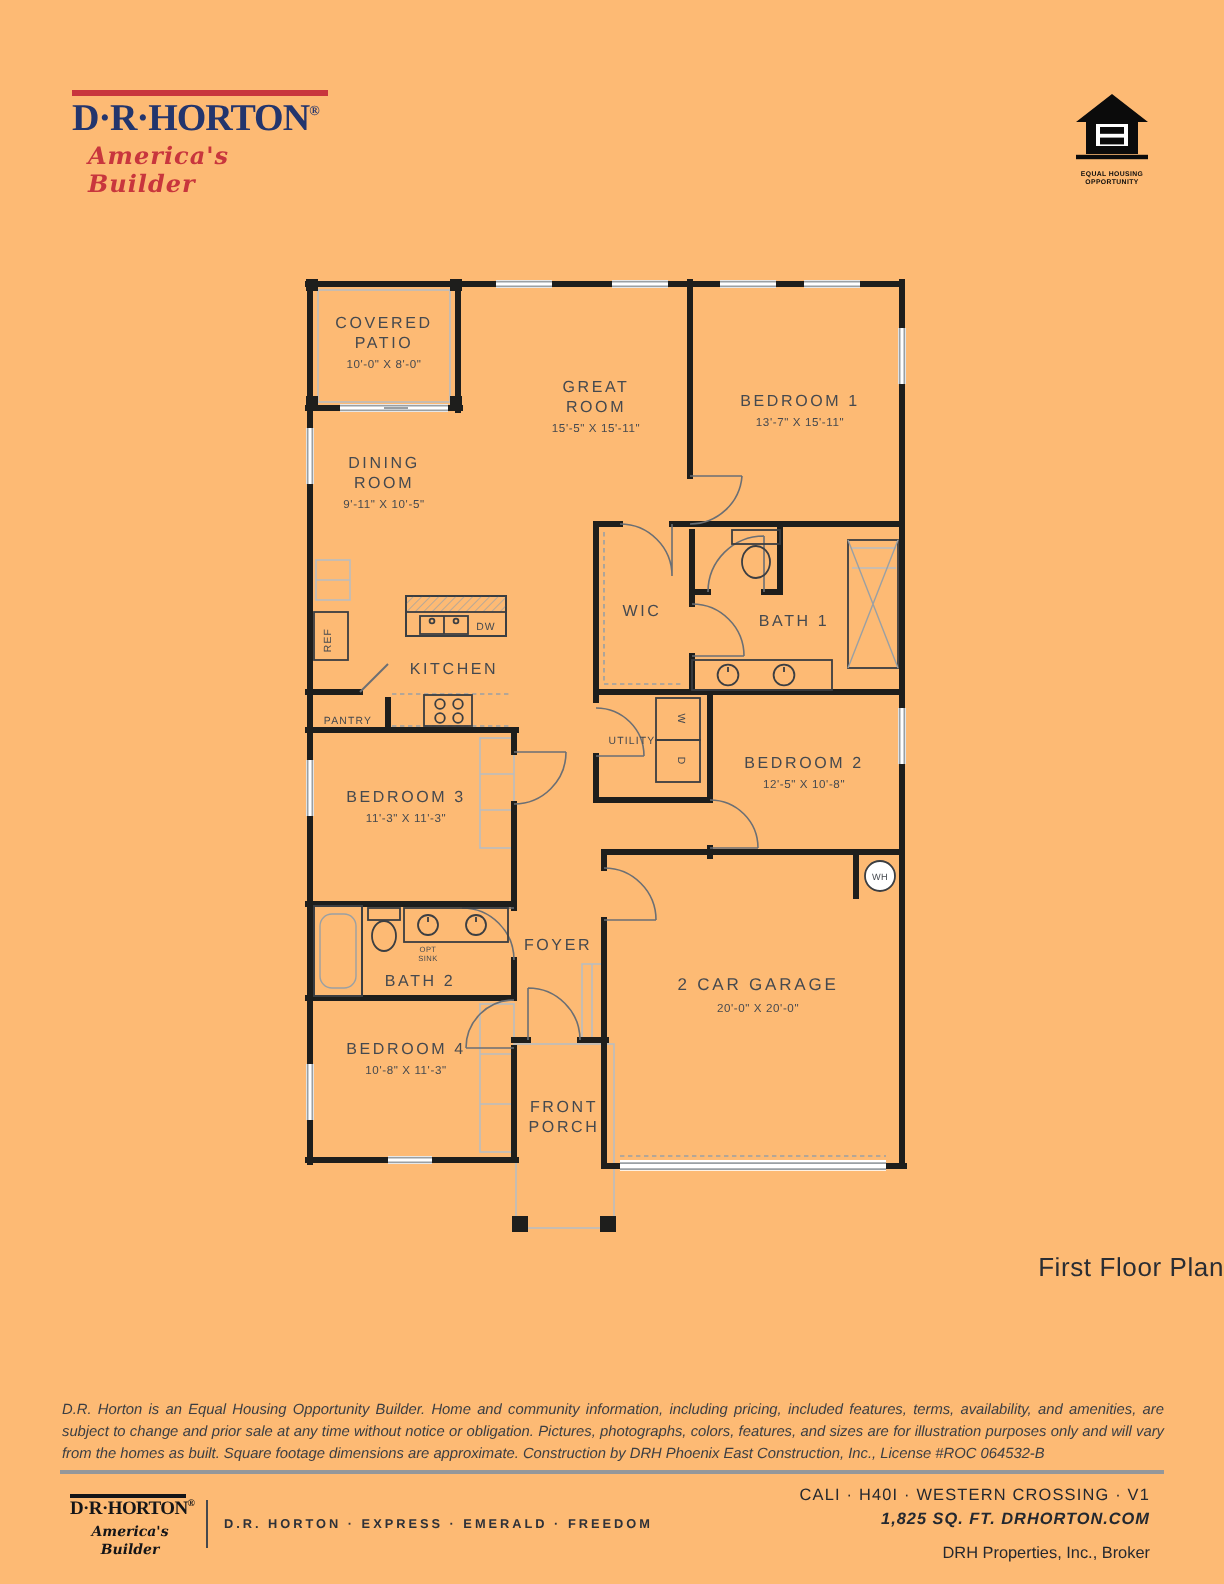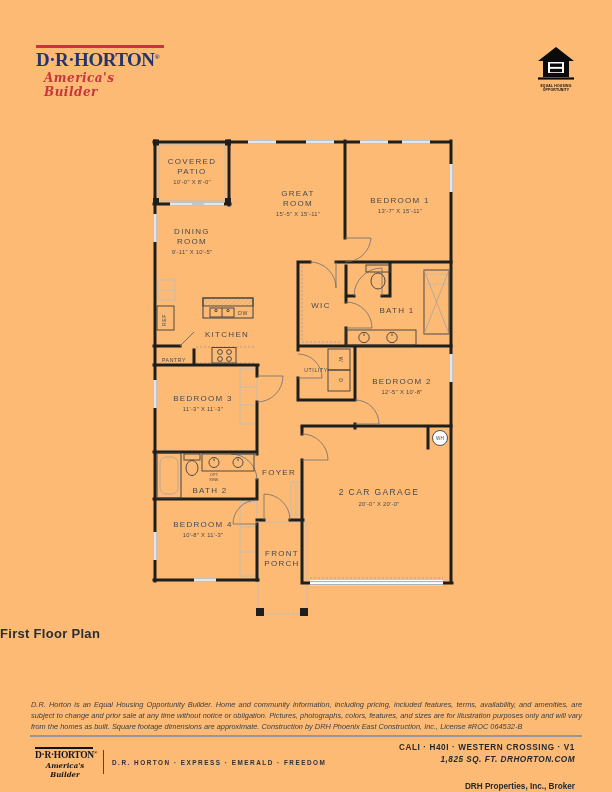--- a/index.html
+++ b/index.html
@@ -12,40 +12,40 @@
              font-size:19px;line-height:1.05;letter-spacing:-0.5px;white-space:nowrap;}
   .logo-reg{font-size:7px;vertical-align:super;color:#23356d;}
   .logo-script{font-family:"DejaVu Serif",serif;font-style:italic;font-weight:bold;
                color:#c8363d;font-size:12px;margin-top:1px;margin-left:8px;letter-spacing:0.5px;}
   
   .eho{position:absolute;right:33px;top:46px;width:46px;text-align:center;color:#0b0b0b;}
   .eho-text{font-size:3.4px;font-weight:bold;letter-spacing:0.2px;line-height:1.2;}
   
   .plan{position:absolute;left:150px;top:134px;width:310px;height:492px;}
   
-  .caption{position:absolute;left:0;right:0;top:626px;text-align:left;
-           font-size:13px;font-weight:bold;color:#2a2d33;letter-spacing:0.3px;}
+  .caption{position:absolute;left:0;right:0;top:626px;text-align:right;
+           font-size:13px;font-weight:normal;color:#2a2d33;letter-spacing:0.3px;}
   
   .disclaimer{position:absolute;left:31px;top:699px;width:551px;font-size:7.4px;
               line-height:1.5;color:#3b3e43;text-align:justify;font-style:italic;}
   .rule{position:absolute;left:30px;top:735px;width:552px;height:2px;background:#94979a;}
   
   .f-logo{position:absolute;left:35px;top:747px;width:60px;text-align:center;color:#141518;}
   .f-logo-rule{height:1.6px;background:#141518;width:58px;margin-bottom:1.5px;}
   .f-logo-word{font-family:"Liberation Serif",serif;font-weight:bold;font-size:9.5px;
                letter-spacing:-0.3px;white-space:nowrap;}
   .f-logo-script{font-family:"DejaVu Serif",serif;font-style:italic;font-weight:bold;
                  font-size:7px;margin-top:0.5px;}
   .f-div{position:absolute;left:103px;top:750px;width:1px;height:24px;background:#45484d;}
   .f-brands{position:absolute;left:112px;top:759px;font-size:6.4px;font-weight:bold;
             letter-spacing:1.5px;color:#2e3138;white-space:nowrap;}
   .f-right{position:absolute;right:37px;top:743px;text-align:right;color:#24282f;}
-  .f-r1{font-size:8.2px;font-weight:bold;letter-spacing:0.6px;}
+  .f-r1{font-size:8.2px;font-weight:normal;letter-spacing:0.6px;}
   .f-r2{font-size:8.2px;font-weight:bold;letter-spacing:0.5px;margin-top:2.5px;font-style:italic;}
-  .f-r3{font-size:8.2px;font-weight:700;margin-top:18px;}
+  .f-r3{font-size:8.2px;font-weight:400;margin-top:8px;}
   svg text{font-family:"Liberation Sans",sans-serif;fill:#45494f;}
   .rname{font-size:8px;letter-spacing:1.3px;}
   .rnameb{font-size:8.5px;letter-spacing:1.4px;}
   .rdim{font-size:5.8px;letter-spacing:0.3px;}
   .rsmall{font-size:5.2px;letter-spacing:0.6px;}
   .rtiny{font-size:3.8px;letter-spacing:0.2px;}
 </style>
 </head>
 <body>
 

